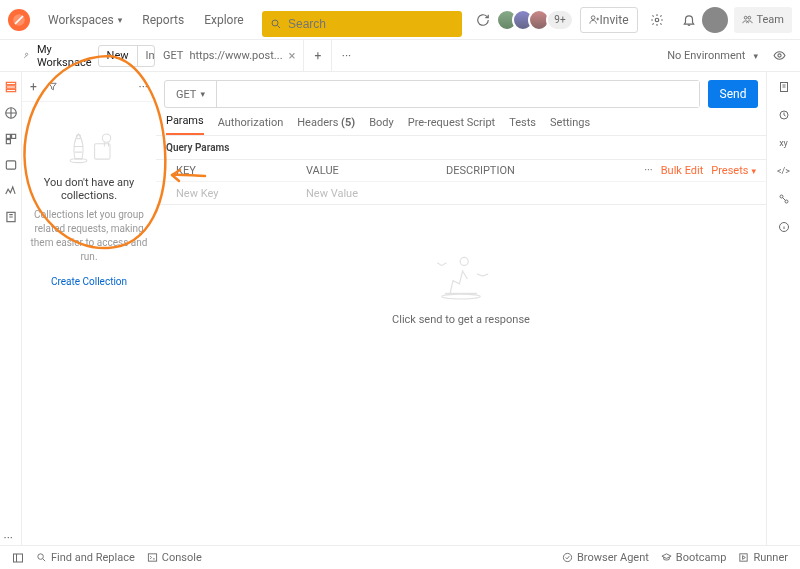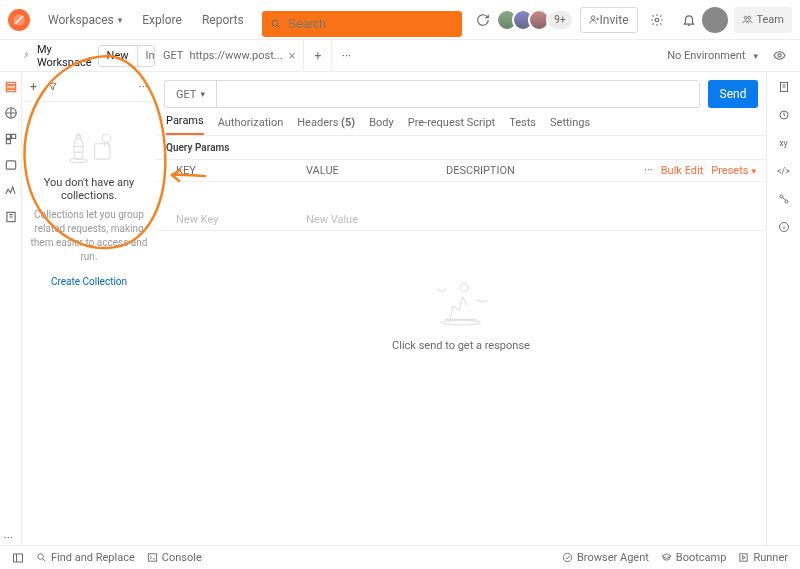--- a/index.html
+++ b/index.html
@@ -2,21 +2,21 @@
 <html><head>
 <meta charset="utf-8">
 <style>
 * { margin:0; padding:0; box-sizing:border-box; }
 body { font-family:-apple-system,BlinkMacSystemFont,"Segoe UI",Roboto,sans-serif; font-size:12px; color:#212121; width:800px; height:569px; overflow:hidden; background:#fff; position:relative; }
 .topnav { height:40px; border-bottom:1px solid #ededed; display:flex; align-items:center; padding:0 8px; }
 .logo { width:22px; height:22px; border-radius:50%; background:#ff6c37; display:flex; align-items:center; justify-content:center; margin-right:8px;}
 .nav-item { padding:0 10px; height:40px; display:flex; align-items:center; color:#6b6b6b; cursor:pointer; font-size:12px;}
 .nav-item.active { color:#212121; border-bottom:2px solid #ff6c37;}
 .topnav-mid { flex:1; display:flex; justify-content:center;}
-.search { width:200px; height:26px; background:#f97316; border-radius:3px; display:flex; align-items:center; padding:0 8px; color:#6b6b6b; gap:6px;margin-top:8px;}
+.search { width:200px; height:26px; background:#eab308; border-radius:3px; display:flex; align-items:center; padding:0 8px; color:#6b6b6b; gap:6px;margin-top:8px;}
 .search input { border:none; background:transparent; outline:none; flex:1; font-size:12px; color:#212121;}
 .topnav-right { display:flex; align-items:center; gap:6px;}
 .icon-btn { width:26px; height:26px; display:flex; align-items:center; justify-content:center; color:#6b6b6b; cursor:pointer;}
 .avatars { display:flex; align-items:center;}
 .avatar { width:22px; height:22px; border-radius:50%; background:#ccc; margin-left:-6px; border:2px solid #fff; background-size:cover;}
 .avatar.a1{background:linear-gradient(#8a8,#686)}
 .avatar.a2{background:linear-gradient(#88c,#668)}
 .avatar.a3{background:linear-gradient(#c88,#866)}
 .badge9 { height:22px; border-radius:11px; background:#eee; padding:0 6px; display:flex; align-items:center; margin-left:-4px; font-size:10px; color:#666; border:2px solid #fff;}
 .invite-btn{height:26px;border:1px solid #d9d9d9;border-radius:3px;padding:0 8px;display:flex;align-items:center;cursor:pointer;color:#6b6b6b;}
@@ -65,21 +65,21 @@
 .qp-table{border-top:1px solid #ededed;border-bottom:1px solid #ededed;}
 .qp-row{display:flex;border-bottom:1px solid #f3f3f3;height:22px;align-items:center;font-size:11px;color:#6b6b6b;}
 .qp-row:last-child{border-bottom:none;}
 .qp-c1{width:150px;padding-left:20px;}
 .qp-c2{width:140px;}
 .qp-c3{flex:1;}
 .qp-actions{margin-left:auto;padding-right:10px;display:flex;align-items:center;gap:8px;font-size:11px;}
 .bulk{color:#ff6c37;cursor:pointer;}
 .presets{color:#ff6c37;display:flex;align-items:center;gap:3px;cursor:pointer;}
 .qp-row.hd{color:#6b6b6b;}
-.qp-row.inp{color:#bdbdbd;margin-top:26px;}
+.qp-row.inp{color:#bdbdbd;}
 .resp-label{font-size:11px;color:#9c9c9c;padding:8px 4px;border-bottom:1px solid #ededed;margin:0 4px;}
 .resp-empty{flex:1;display:flex;flex-direction:column;align-items:center;justify-content:flex-start;padding-top:40px;color:#6b6b6b;}
 .resp-illus{width:80px;height:60px;opacity:.45;}
 .resp-text{font-size:11px;margin-top:8px;}
 
 .right-rail{width:34px;border-left:1px solid #ededed;display:flex;flex-direction:column;align-items:center;padding-top:8px;gap:14px;}
 .right-rail .it{width:14px;height:14px;color:#6b6b6b;cursor:pointer;font-size:9px;display:flex;align-items:center;justify-content:center;}
 
 .status{position:absolute;bottom:0;left:0;right:0;height:24px;border-top:1px solid #ededed;display:flex;align-items:center;padding:0 6px;font-size:11px;color:#6b6b6b;background:#fff;}
 .status .sit{display:flex;align-items:center;gap:4px;padding:0 6px;cursor:pointer;}
@@ -96,22 +96,22 @@
   <div class="logo">
     <svg width="14" height="14" viewBox="0 0 24 24">
         <circle cx="12" cy="12" r="10" fill="#fff" opacity=".25"></circle>
         <path d="M6 18 L18 6" stroke="#fff" stroke-width="3" stroke-linecap="round"></path>
       </svg>
   </div>
   <div class="nav-item">
       <span>Workspaces</span>
       <span class="chevron" style="margin-left:4px">▾</span>
     </div>
+  <div class="nav-item">Reports</div>
   <div class="nav-item">Explore</div>
-  <div class="nav-item">Reports</div>
   <div class="topnav-mid">
     <div class="search">
       <svg width="12" height="12" viewBox="0 0 24 24" fill="none" stroke="#6b6b6b" stroke-width="2">
           <circle cx="10" cy="10" r="6"></circle>
           <path d="M20 20l-5-5"></path>
         </svg>
       <input placeholder="Search" style="">
     </div>
   </div>
   <div class="topnav-right">

